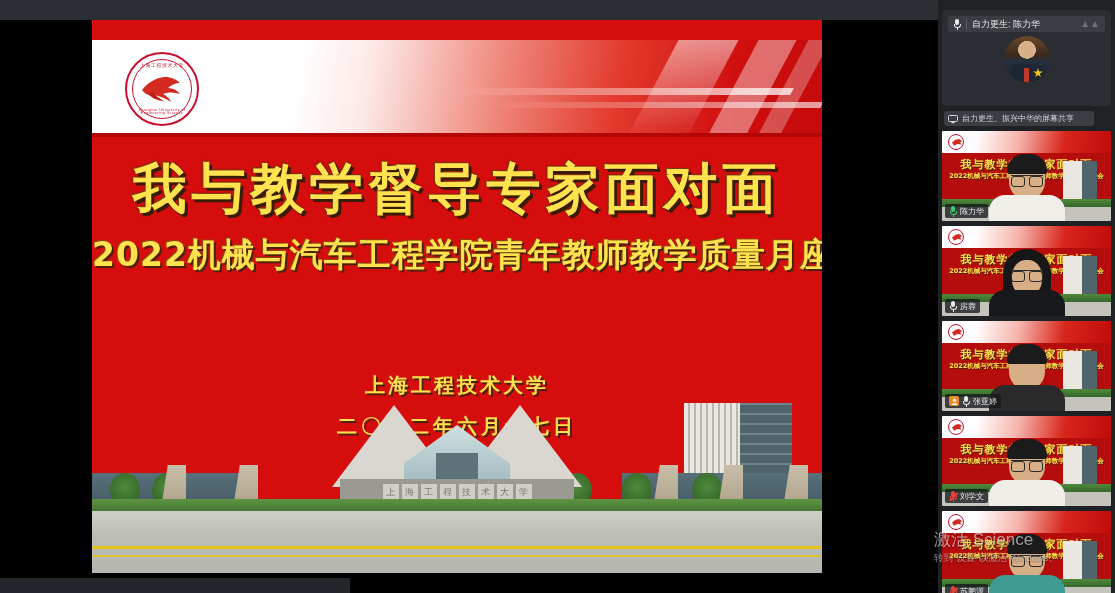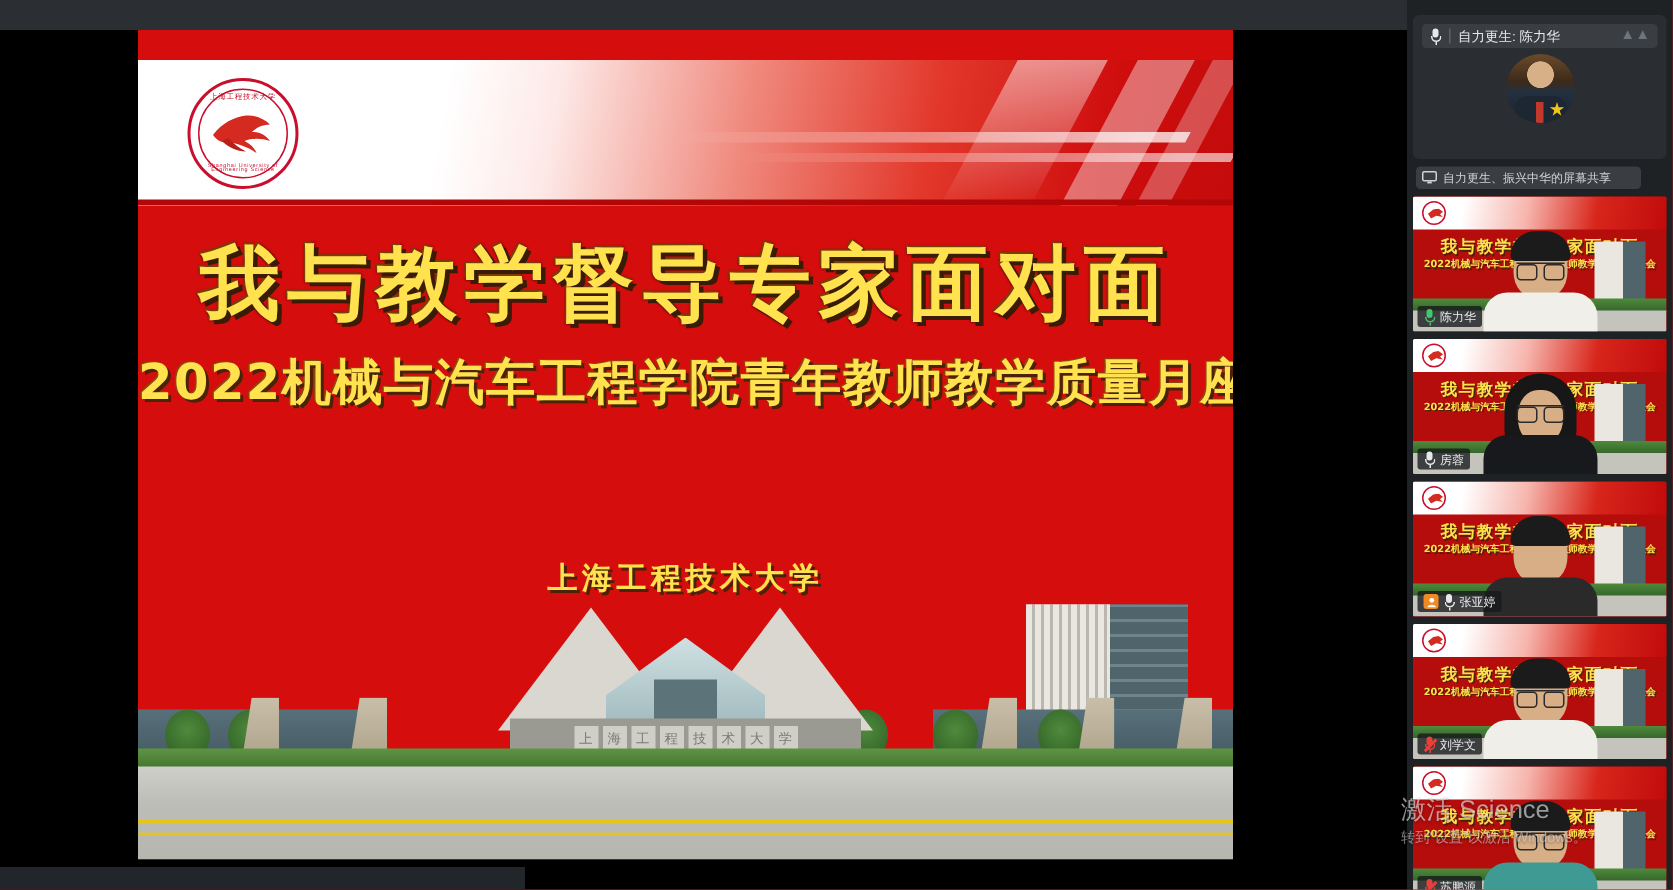--- a/index.html
+++ b/index.html
@@ -420,20 +420,21 @@
               </svg>
             </div>
             <div class="seal-bot-text">Shanghai University of Engineering Science</div>
           </div>
           <div class="banner-underline"></div>
         </div>
 
         <div class="title-main">我与教学督导专家面对面</div>
         <div class="title-sub">2022机械与汽车工程学院青年教师教学质量月座谈会</div>
         <div class="org-line">上海工程技术大学</div>
+        <div class="date-line">二〇二二年六月十七日</div>
 
         <div class="campus">
           <div class="tower"></div>
           <div class="lowblock lb1"></div>
           <div class="lowblock lb2"></div>
 
           <div class="tree" style="left:18px;"></div>
           <div class="tree" style="left:60px;"></div>
           <div class="tree" style="left:250px;"></div>
           <div class="tree" style="left:470px;"></div>

